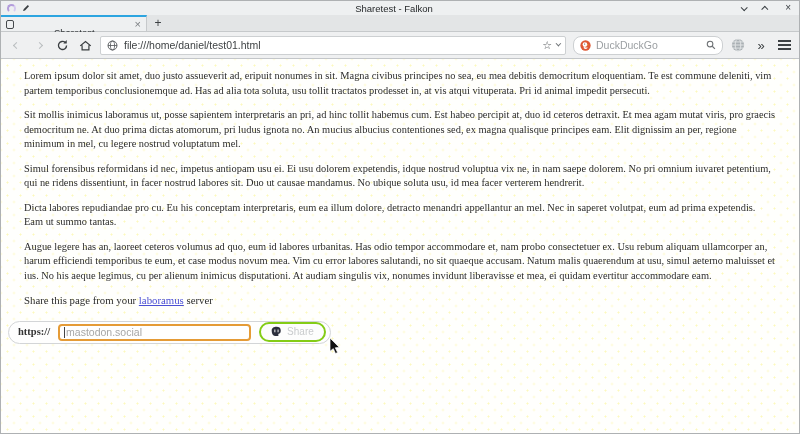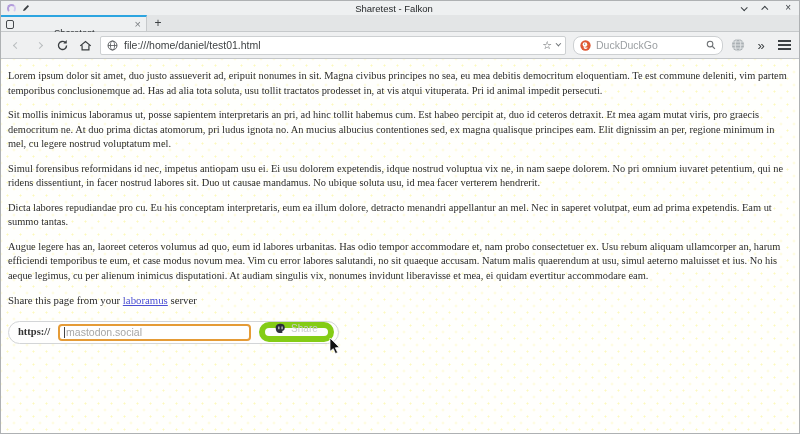--- a/index.html
+++ b/index.html
@@ -76,39 +76,39 @@
   .content {
     flex: 1; background-color: #fffffd; position: relative;
     padding: 0 7px; overflow: hidden;
     font-family: "Liberation Serif", serif; font-size: 10.4px; line-height: 14.5px; color: #2c2c2c;
     background-image:
       radial-gradient(circle, rgba(248,238,90,0.38) 0.8px, rgba(0,0,0,0) 1.3px),
       radial-gradient(circle, rgba(248,238,90,0.30) 0.8px, rgba(0,0,0,0) 1.3px);
     background-size: 13px 13px, 13px 13px;
     background-position: 0 0, 6.5px 6.5px;
   }
-  .content p { margin: 10px 0; }
+  .content p { margin: 10px 16px; }
   .share-line { margin-top: 20px; font-size: 10.8px; }
   .fediverse-link { color: #4b4fd4; text-decoration: underline; }
 
   .share-widget {
     margin-top: 3px; display: inline-flex; align-items: center; gap: 8px;
     border: 1px solid #d3d5d7; border-radius: 12px; background: #fefefe;
     padding: 3px 4px 3px 9px; height: 23px;
   }
   .protocol-label { font-weight: bold; font-size: 10.5px; color: #343434; font-family: "Liberation Serif", serif; }
   .fake-input {
     width: 193px; height: 17px; border: 2px solid #e59b36; border-radius: 4px; background: #fff;
     display: flex; align-items: center; padding: 0 4px; gap: 1px;
   }
   .caret { width: 1px; height: 11px; background: #444; flex: 0 0 auto; }
   .fake-placeholder { font-size: 10.5px; color: #a6a6a6; font-family: "Liberation Sans", sans-serif; white-space: nowrap; }
   .share-btn {
-    display: inline-flex; align-items: flex-end; gap: 5px;
-    border: 6px solid #84cc16; border-radius: 11px; background: #fdfdfd;
+    display: inline-flex; align-items: flex-start; gap: 5px;
+    border: 2px solid #84cc16; border-radius: 11px; background: #fdfdfd;
     padding: 2px 10px; height: 20px;
   }
   .share-btn-label { font-size: 10px; color: #c9cbcd; }
 
   .mouse-cursor { position: absolute; left: 328px; top: 278px; z-index: 10; }
 </style>
 </head>
 <body>
 
 <div class="window">

